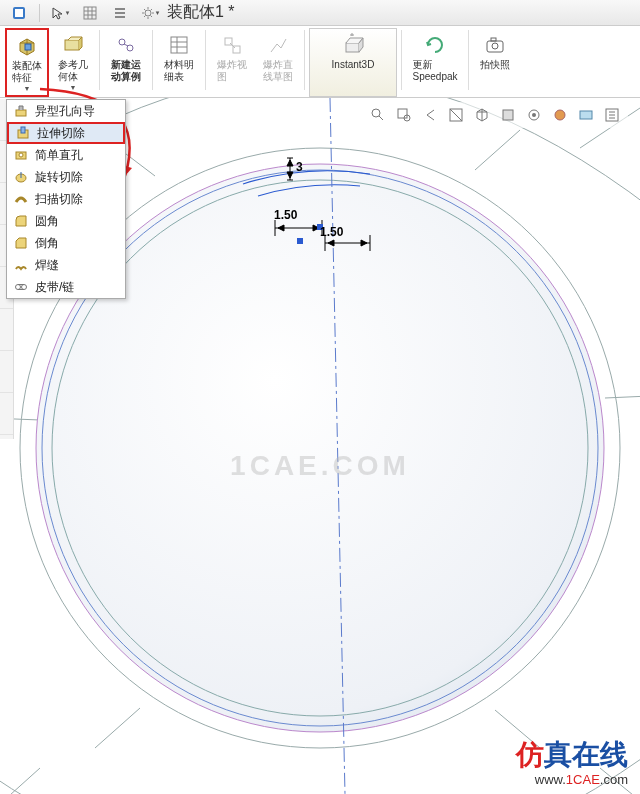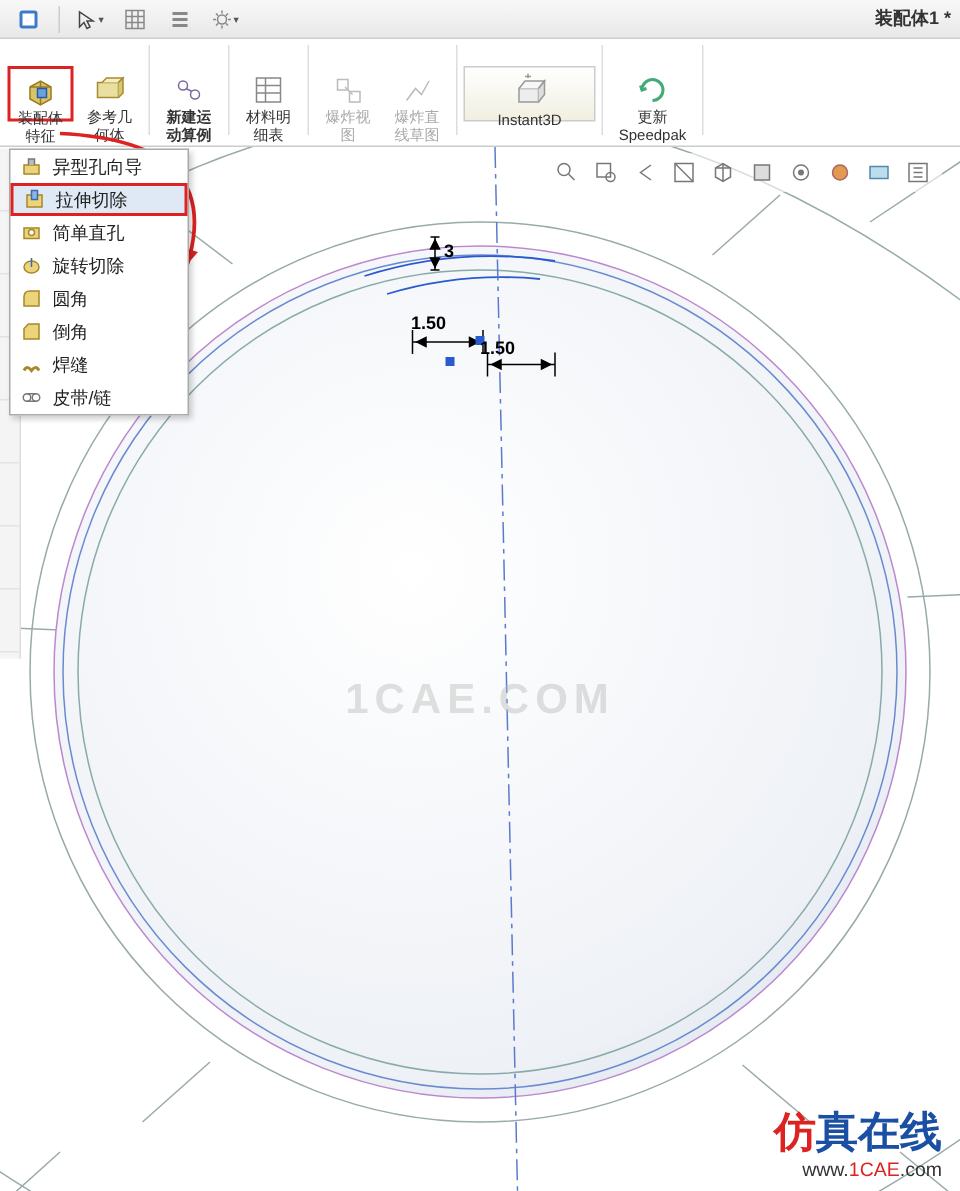--- a/index.html
+++ b/index.html
@@ -18,32 +18,32 @@
     display: flex; align-items: center;
     padding: 0 6px; gap: 4px;
   }
   .qat-btn {
     width: 26px; height: 20px;
     display: flex; align-items: center; justify-content: center;
     border: 1px solid transparent;
     color: #555;
   }
   .qat-sep { width:1px; height:18px; background:#ccc; margin:0 3px;}
-  .qat-title { flex:1; text-align:right; color:#333; font-size:12px;font-weight:bold;}
+  .qat-title { flex:1; text-align:left; color:#333; font-size:16px;}
   .ribbon {
     height: 72px;
     background: #fff;
     border-bottom: 1px solid #ccc;
     display: flex;
     padding: 2px 4px 0 4px;
   }
   .rb-btn {
     display:flex; flex-direction:column; align-items:center;
-    width: 44px; padding:2px 2px; margin:16px 1px;
-    color:#333; text-align:center; line-height:1.2;
+    width: 44px; padding:2px 2px; margin:0 1px;
+    color:#333; line-height:1.2;
     border:1px solid transparent;
     position:relative;
   }
   .rb-btn.wide { width:58px;}
   .rb-btn.xwide { width:88px;}
   .rb-sep { width:1px; height:60px; background:#ddd; margin:2px 3px 0 3px;}
   .rb-btn .lbl { font-size:10px; margin-top:2px;}
   .rb-btn .dd { font-size:7px; color:#555; margin-top:1px;}
   .rb-icon {
     width:24px; height:24px; margin-top:2px;
@@ -230,20 +230,30 @@
     <div class="rb-icon">
       <svg width="22" height="22">
           <path d="M4 11 A7 7 0 1 1 11 18" fill="none" stroke="#4a7" stroke-width="2"></path>
           <path d="M3 8 L4 11 L7 10" fill="none" stroke="#4a7" stroke-width="2"></path>
         </svg>
     </div>
     <div class="lbl" style="white-space:pre-line;">更新
 Speedpak</div>
   </div>
   <div class="rb-sep"></div>
+  <div class="rb-btn">
+    <div class="rb-icon">
+      <svg width="22" height="22">
+          <rect x="3" y="7" width="16" height="11" rx="2" fill="none" stroke="#666"></rect>
+          <circle cx="11" cy="12" r="3" fill="none" stroke="#666"></circle>
+          <rect x="7" y="4" width="5" height="3" fill="none" stroke="#666"></rect>
+        </svg>
+    </div>
+    <div class="lbl">拍快照</div>
+  </div>
 </div>
 
 <div class="canvas-area">
   <svg width="640" height="696" style="position:absolute;left:0;top:0;">
     <defs>
       <radialGradient id="sh" cx="42%" cy="38%" r="70%">
         <stop offset="0%" stop-color="#ffffff"></stop>
         <stop offset="85%" stop-color="#eef1f6"></stop>
         <stop offset="100%" stop-color="#dde5ef"></stop>
       </radialGradient>
@@ -410,20 +420,28 @@
         <svg width="14" height="14">
           <ellipse cx="7" cy="8" rx="5" ry="4" fill="#ecd47a" stroke="#a8872a"></ellipse>
           <path d="M7 2 V8" stroke="#3a6ab0"></path>
         </svg>
       </span>
     <span>旋转切除</span>
   </div>
   <div class="dd-item">
     <span class="dd-icon">
         <svg width="14" height="14">
+          <path d="M2 10 Q7 2 12 10" fill="none" stroke="#a8872a" stroke-width="3"></path>
+        </svg>
+      </span>
+    <span>扫描切除</span>
+  </div>
+  <div class="dd-item">
+    <span class="dd-icon">
+        <svg width="14" height="14">
           <path d="M2 12 L2 6 Q2 2 6 2 L12 2 L12 12 Z" fill="#ecd47a" stroke="#a8872a"></path>
         </svg>
       </span>
     <span>圆角</span>
   </div>
   <div class="dd-item">
     <span class="dd-icon">
         <svg width="14" height="14">
           <path d="M2 12 L2 5 L5 2 L12 2 L12 12 Z" fill="#ecd47a" stroke="#a8872a"></path>
         </svg>

